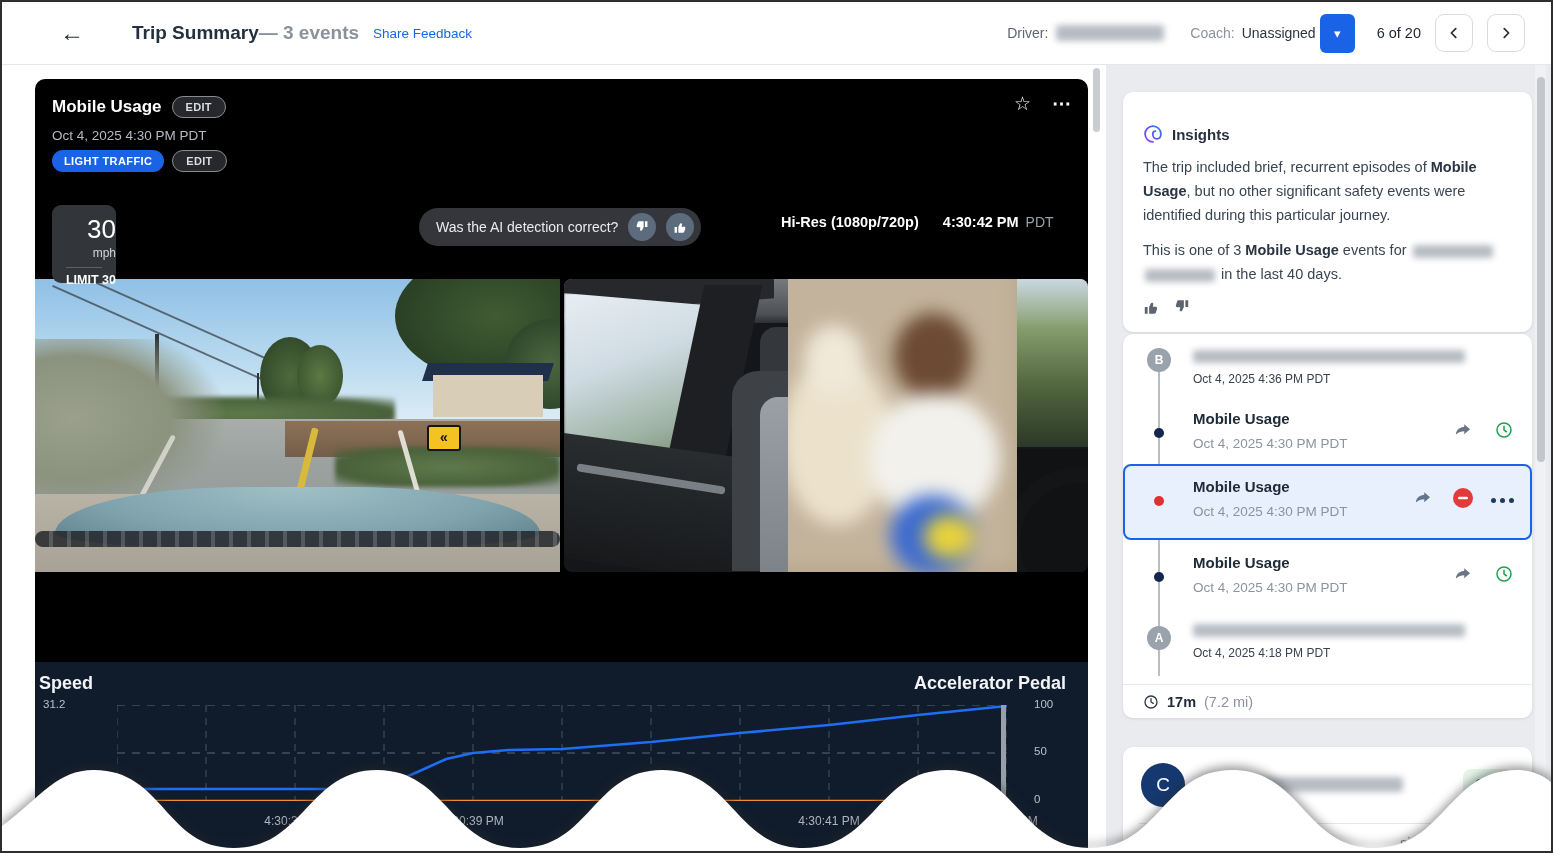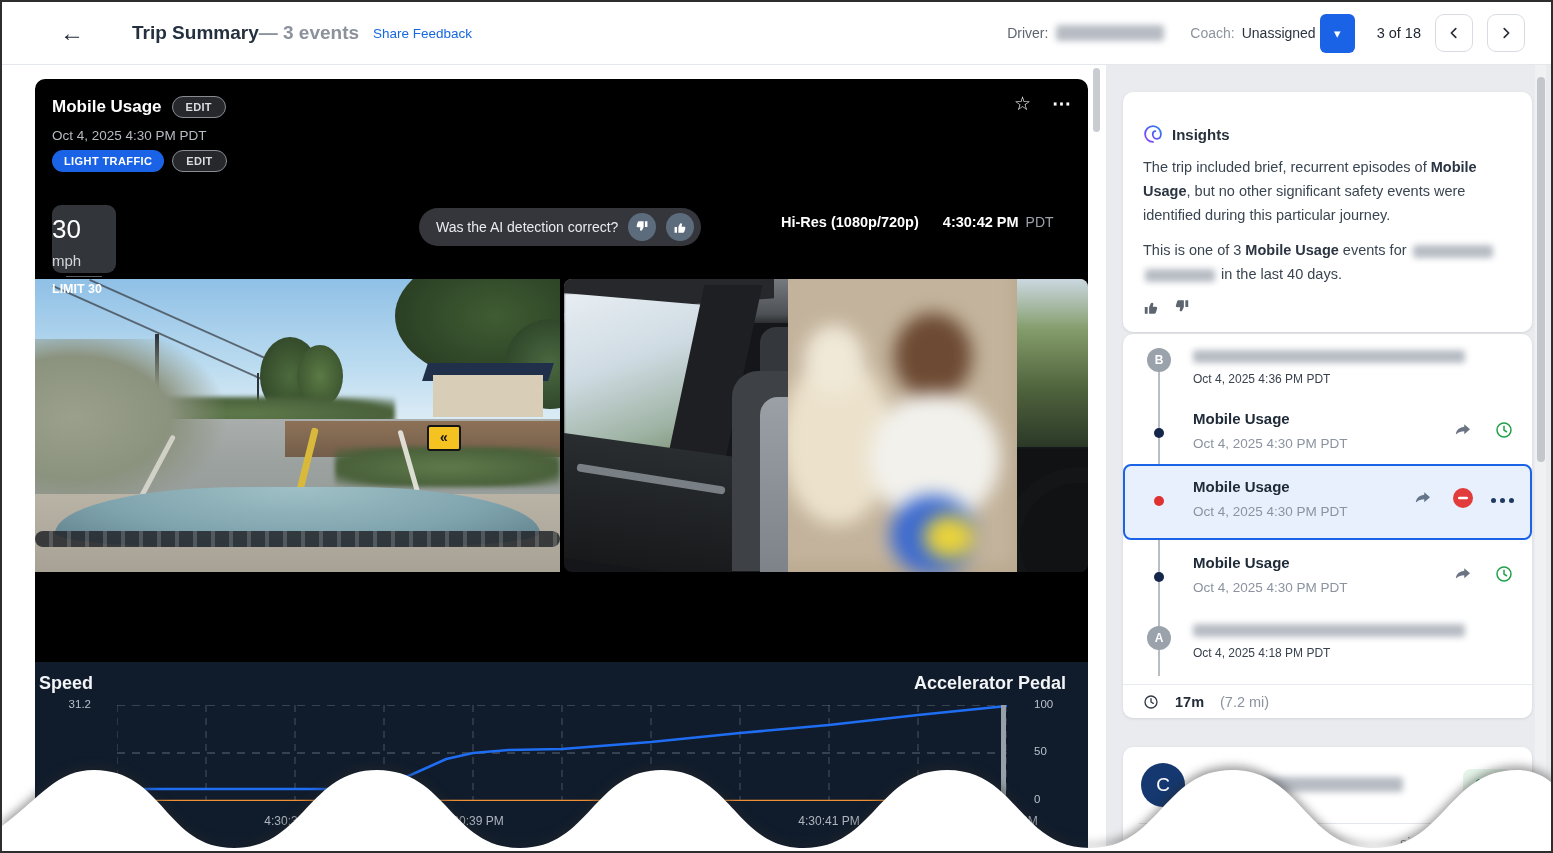--- a/index.html
+++ b/index.html
@@ -24,23 +24,23 @@
   .player{position:absolute;left:33px;top:77px;width:1053px;height:776px;background:#000;border-radius:10px 10px 0 0;z-index:2;}
   .ev-title-row{position:absolute;left:17px;top:17px;display:flex;align-items:center;gap:10px;}
   .ev-title{color:#fff;font-size:17px;font-weight:600;}
   .pill-edit{border:1.4px solid #878c93;background:rgba(58,61,66,.65);color:#d9dce0;font-size:11px;font-weight:bold;padding:4px 13px;border-radius:14px;cursor:pointer;letter-spacing:.3px;text-align:right;}
   .ev-date{position:absolute;left:17px;top:49px;color:#b6bac1;font-size:13.5px;}
   .badge-row{position:absolute;left:17px;top:71px;display:flex;align-items:center;gap:8px;}
   .pill-traffic{background:#1a63e6;color:#fff;font-size:11px;font-weight:bold;padding:5px 12px;border-radius:14px;letter-spacing:.4px;cursor:pointer;}
   .top-icons{position:absolute;right:16px;top:13px;display:flex;align-items:center;gap:21px;}
   .star-ic{color:#fff;font-size:19px;cursor:pointer;}
   .dots-ic{color:#fff;font-size:19px;font-weight:bold;cursor:pointer;letter-spacing:1px;}
-  .speed-box{position:absolute;left:17px;top:126px;width:64px;height:68px;background:#323539;border-radius:9px;text-align:left;color:#fff;z-index:3;}
+  .speed-box{position:absolute;left:17px;top:126px;width:64px;height:78px;background:#323539;border-radius:9px;text-align:right;color:#fff;z-index:3;}
   .speed-val{font-size:26px;margin-top:9px;}
-  .speed-unit{font-size:15px;color:#d3d6da;margin-top:7px;}
+  .speed-unit{font-size:12px;color:#d3d6da;margin-top:1px;}
   .speed-div{width:36px;height:1px;background:#5c6065;margin:7px auto 5px auto;}
   .speed-limit{font-size:12.5px;font-weight:bold;}
   .ai-bar{position:absolute;left:384px;top:129px;height:38px;background:rgba(56,59,64,.92);border-radius:19px;display:flex;align-items:center;gap:10px;padding:0 7px 0 17px;z-index:3;}
   .ai-q{color:#e9ebee;font-size:14px;}
   .thumb-btn{width:28px;height:28px;border-radius:50%;background:#5c6c7d;border:none;display:flex;align-items:center;justify-content:center;cursor:pointer;padding:0;}
   .meta-row{position:absolute;left:746px;top:135px;display:flex;align-items:center;gap:24px;z-index:3;}
   .res-lbl{color:#fff;font-weight:bold;font-size:14.5px;}
   .clock-time{color:#fff;font-weight:bold;font-size:14.5px;}
   .clock-tz{color:#9aa1a9;font-size:14px;margin-left:7px;font-weight:normal;}
   
@@ -80,21 +80,21 @@
   .privacy-inner{position:absolute;inset:-14px;filter:blur(9px);}
   .wheelzone{left:453px;top:0;width:71px;height:293px;background:#101214;}
   .zone-foliage{left:453px;top:0;width:71px;height:168px;background:linear-gradient(180deg,#cfdde6 0%,#8aa36f 30%,#53683f 65%,#2c3a28 100%);opacity:.95;}
   .wheel{left:440px;top:188px;width:120px;height:120px;border:16px solid #131517;border-radius:50%;background:transparent;}
   
   .chart{position:absolute;left:0;right:0;top:583px;bottom:0;background:#101c2c;}
   .ch-title{position:absolute;top:11px;color:#f2f4f6;font-size:18px;font-weight:600;}
   .ch-title.left{left:4px;}
   .ch-title.right{right:22px;}
   .tick{position:absolute;color:#b9c0c8;font-size:11.5px;}
-  .tick.l{left:20px;width:36px;text-align:right;}
+  .tick.l{left:8px;width:36px;}
   .tick.r{left:999px;}
   .plot{position:absolute;left:82px;top:43px;width:890px;height:96px;}
   .x-axis{position:absolute;left:0;right:0;top:152px;height:20px;}
   .x-axis span{position:absolute;transform:translateX(-50%);color:#aeb5bd;font-size:12px;white-space:nowrap;}
   
   .sidebar{position:absolute;left:1104px;top:62px;width:449px;bottom:0;background:#e9ebee;z-index:1;}
   .card{position:absolute;left:17px;width:409px;background:#fff;border-radius:10px;box-shadow:0 1px 3px rgba(25,30,40,.10);box-sizing:border-box;}
   .card-insights{top:28px;padding:32px 20px 14px 20px;}
   .ins-head{display:flex;align-items:center;gap:9px;}
   .ins-title{font-size:15px;font-weight:bold;color:#27313e;}
@@ -111,21 +111,21 @@
   .ev-dot{position:absolute;left:31px;width:10px;height:10px;border-radius:50%;background:#14264a;}
   .ev-dot.red{background:#e03131;}
   .ev-row{position:absolute;left:0;width:100%;cursor:pointer;}
   .ev-name{position:absolute;left:70px;font-size:15px;font-weight:600;color:#202b39;}
   .ev-time{position:absolute;left:70px;font-size:13.5px;color:#8b93a0;}
   .row-ic{position:absolute;background:none;border:none;padding:0;cursor:pointer;}
   .sel-row{position:absolute;left:0;right:0;top:130px;height:76px;background:#e8f0fd;border:2px solid #1a63e6;border-radius:8px;box-sizing:border-box;cursor:pointer;}
   .dots3{display:flex;gap:4px;}
   .dots3 i{width:5px;height:5px;border-radius:50%;background:#1e3a5f;}
   .tl-divider{position:absolute;left:0;right:0;top:350px;height:1px;background:#e7eaee;}
-  .tl-footer{position:absolute;left:20px;top:360px;display:flex;align-items:center;gap:16px;}
+  .tl-footer{position:absolute;left:20px;top:360px;display:flex;align-items:center;gap:8px;}
   .tl-dur{font-size:14.5px;font-weight:bold;color:#222c39;}
   .tl-dist{font-size:14.5px;color:#8b93a0;}
   .card-driver{top:683px;height:170px;padding:16px 18px;}
   .avatar{width:44px;height:44px;border-radius:50%;background:#14386f;color:#fff;font-size:19px;display:flex;align-items:center;justify-content:center;}
   .drvname-blur{position:absolute;left:80px;top:30px;width:200px;height:15px;}
   .score-badge{position:absolute;right:20px;top:22px;background:#e5f5e9;color:#17a34a;font-weight:bold;font-size:15px;border-radius:8px;padding:6px 12px;}
   .drv-divider{position:absolute;left:16px;right:16px;top:76px;height:1px;background:#e3e6ea;}
   .cutoff-text{position:absolute;left:277px;top:88px;font-size:14.5px;color:#7f868e;}
   
   .mini-scroll{position:absolute;left:1091px;top:66px;width:7px;height:64px;border-radius:4px;background:#c9cdd2;z-index:3;}
@@ -143,21 +143,21 @@
     <button class="back-btn">←</button>
     <span class="tb-title">Trip Summary</span>
     <span class="tb-sub">— 3 events</span>
     <a class="tb-share">Share Feedback</a>
     <div class="tb-right">
       <span class="tb-label">Driver:</span>
       <span class="redact drv-blur"></span>
       <span class="tb-label muted" style="margin-left:26px;">Coach:</span>
       <span class="coach-val">Unassigned</span>
       <button class="caret-btn">▾</button>
-      <span class="pagination">3 of 18</span>
+      <span class="pagination">6 of 20</span>
       <button class="chev-btn">
         <svg width="14" height="14" viewBox="0 0 16 16">
             <polyline points="10 3 5 8 10 13" fill="none" stroke="#2a3038" stroke-width="2" stroke-linecap="round" stroke-linejoin="round"></polyline>
           </svg>
       </button>
       <button class="chev-btn">
         <svg width="14" height="14" viewBox="0 0 16 16">
             <polyline points="6 3 11 8 6 13" fill="none" stroke="#2a3038" stroke-width="2" stroke-linecap="round" stroke-linejoin="round"></polyline>
           </svg>
       </button>

